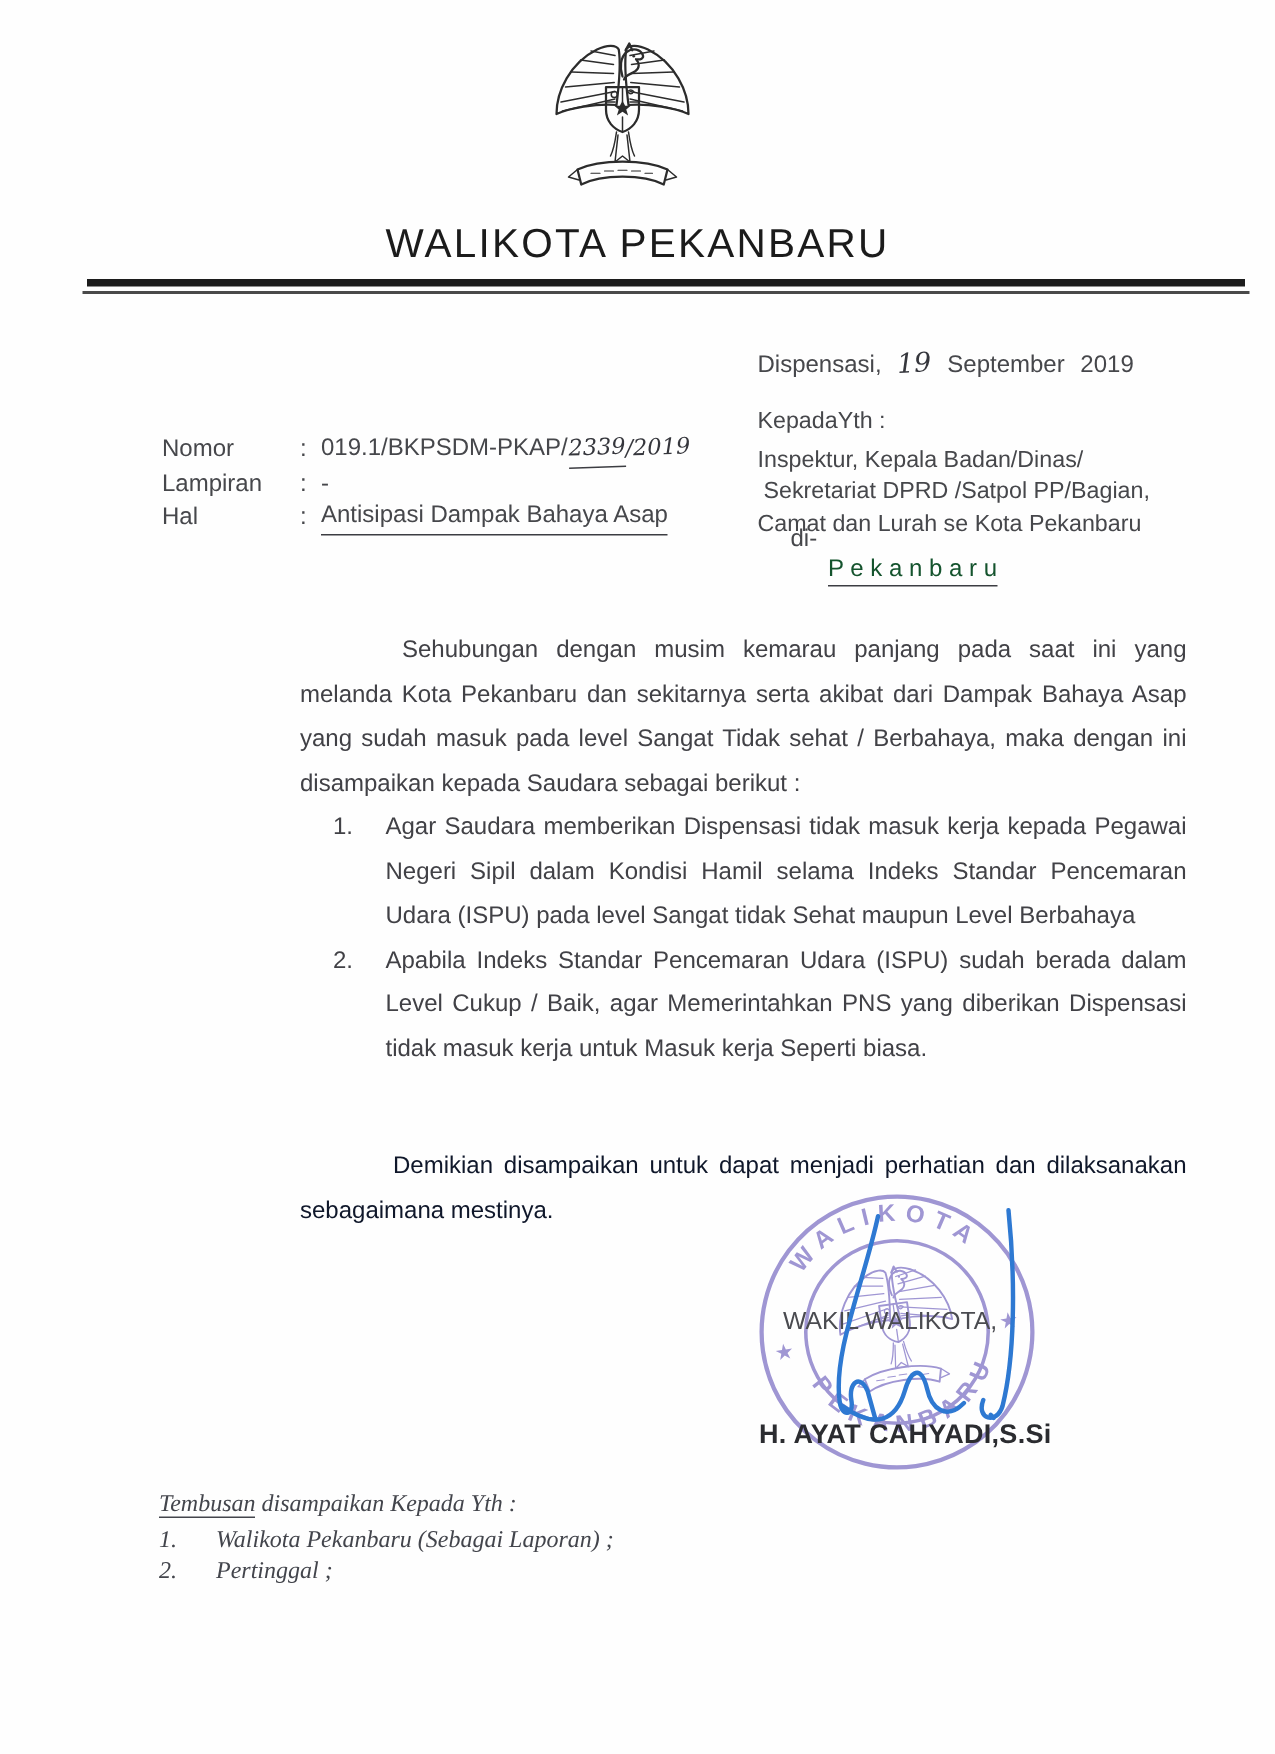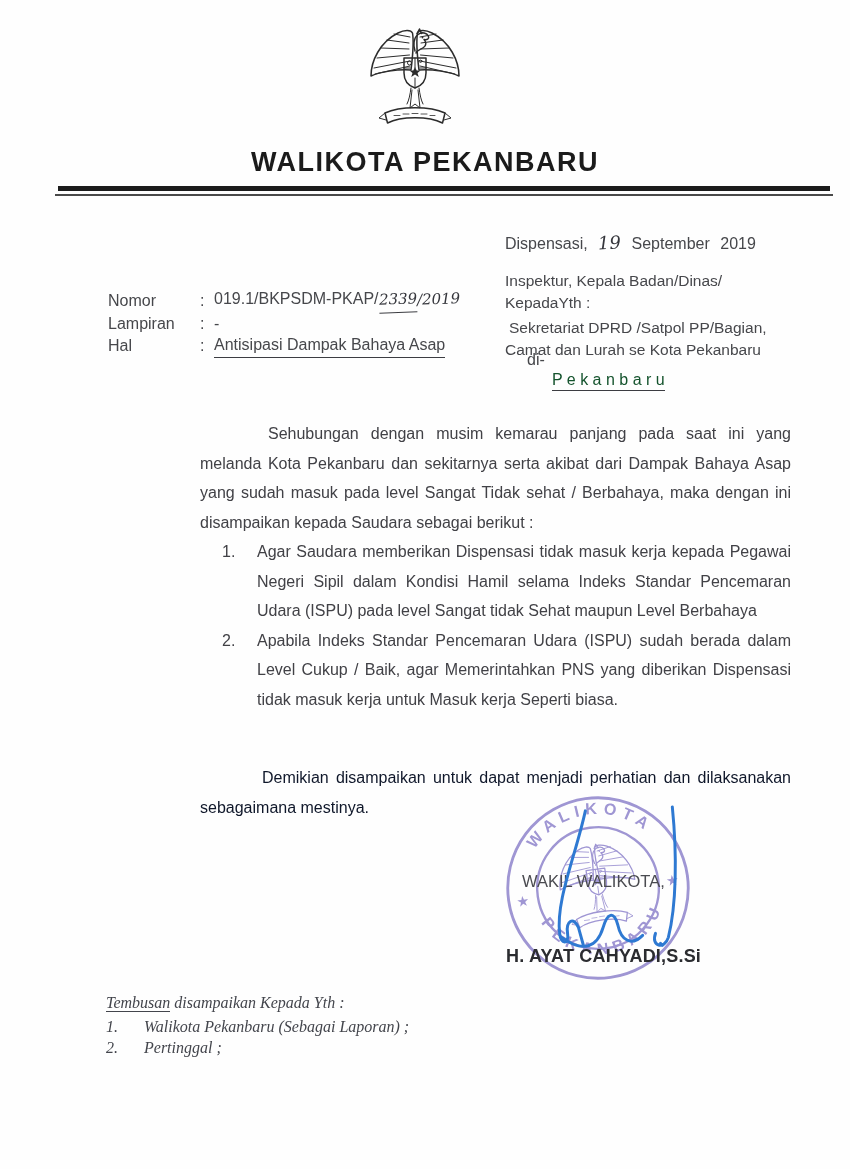--- a/index.html
+++ b/index.html
@@ -12,21 +12,21 @@
     color:#3f3f3f;
     overflow:hidden;
   }
   .abs { position:absolute; }
 
   
   .emblem { left:365px; top:16px; width:100px; height:128px; }
   .page-title {
     left:0; top:147px; width:850px;
     text-align:center;
-    font-size:27px; font-weight:bold; letter-spacing:1.5px;
+    font-size:27px; font-weight:normal; letter-spacing:1.5px;
     color:#1b1b1b;
   }
   .rule-thick { left:58px; top:186px; width:772px; height:5px; background:#1c1c1c; }
   .rule-thin  { left:55px; top:194px; width:778px; height:2px; background:#4a4a4a; }
 
   
   .dateline { left:505px; top:232px; font-size:16px; word-spacing:6px; color:#46474b; }
   .hand {
     font-family:"DejaVu Serif", serif;
     font-style:italic;
@@ -121,22 +121,22 @@
 <div class="abs rule-thick"></div>
 <div class="abs rule-thin"></div>
 
 <div class="abs dateline">
   <span>Dispensasi,</span>
   <span class="hand" style="font-size:18px">19</span>
   <span>September 2019</span>
 </div>
 
 <div class="abs kepada-block">
+  <div style="margin-bottom:4px;">KepadaYth :</div>
   <div>Inspektur, Kepala Badan/Dinas/</div>
-  <div style="margin-bottom:4px;">KepadaYth :</div>
   <div class="ind">Sekretariat DPRD /Satpol PP/Bagian,</div>
   <div>Camat dan Lurah se Kota Pekanbaru</div>
 </div>
 <div class="abs di-line">di-</div>
 <div class="abs di-city">P e k a n b a r u</div>
 
 <div class="abs meta-block">
   <div class="meta-row">
     <span class="meta-label">Nomor</span>
     <span class="meta-colon">:</span>

